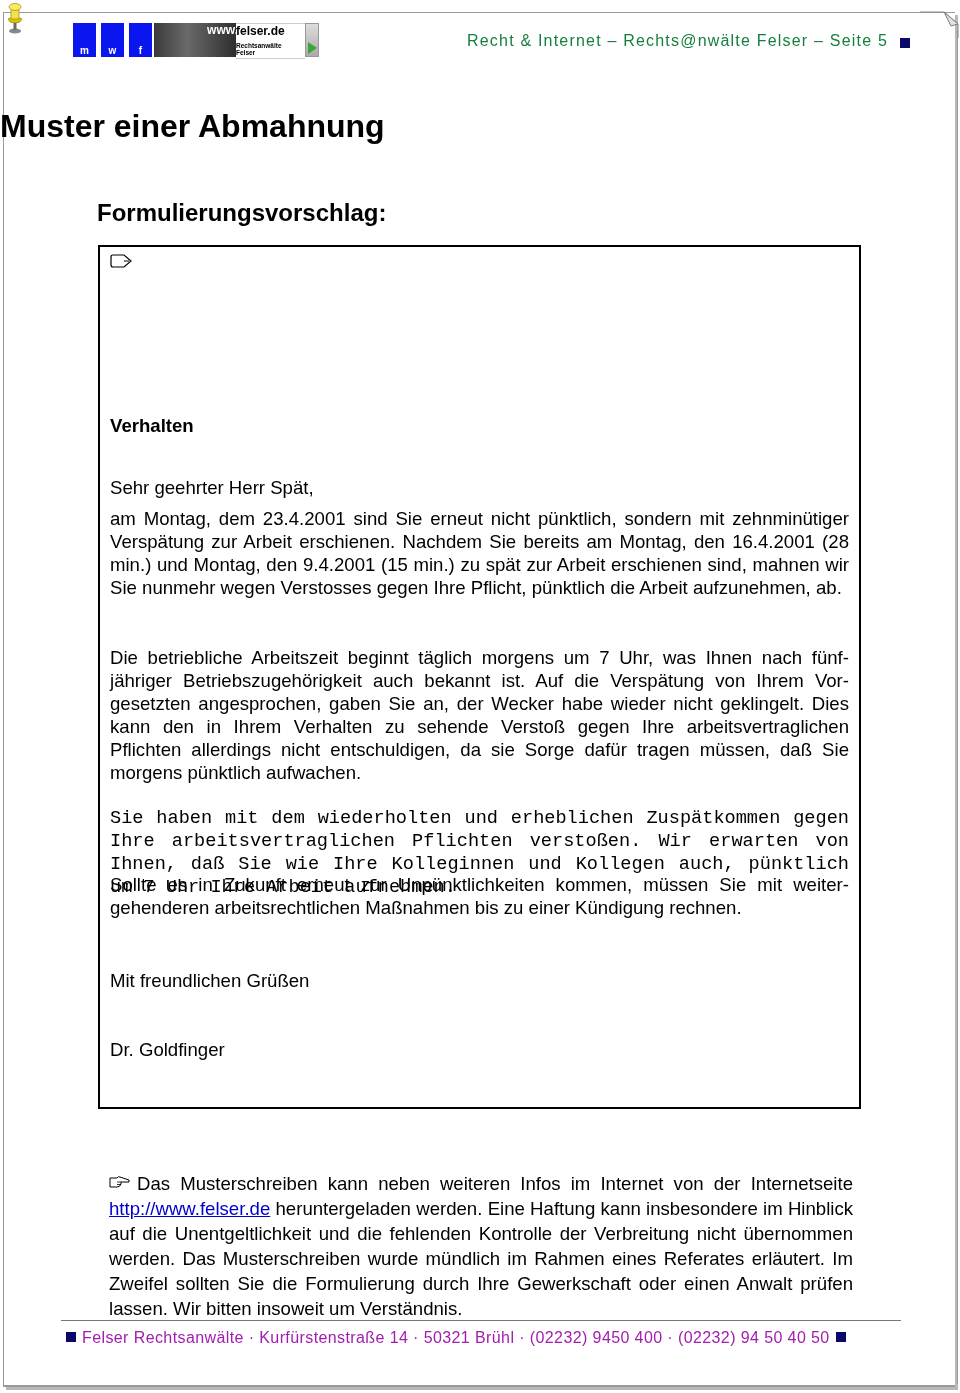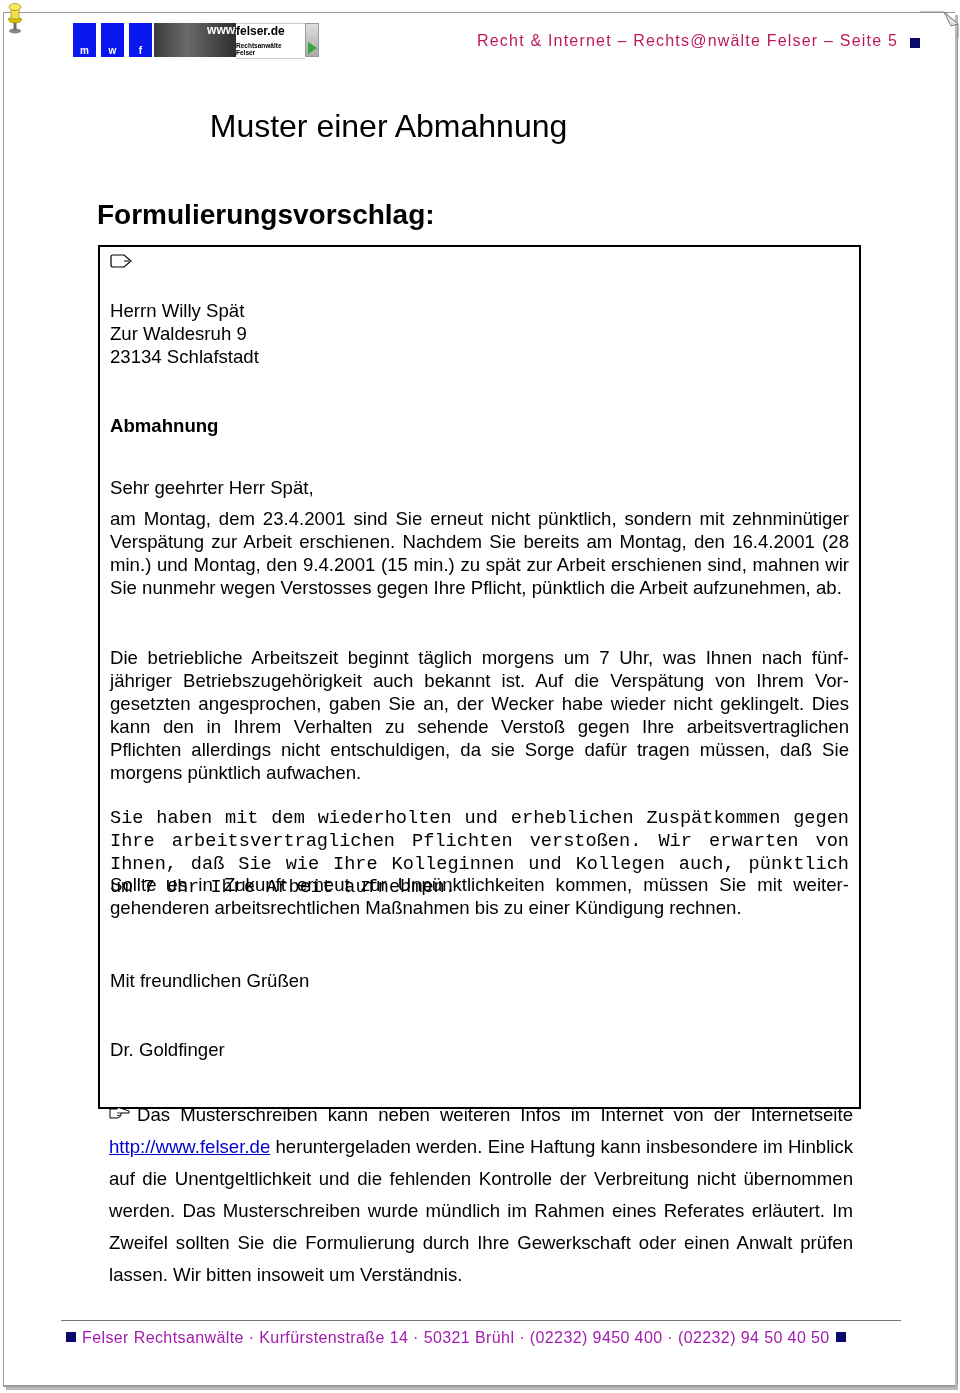--- a/index.html
+++ b/index.html
@@ -17,35 +17,35 @@
   .logo .blk { width: 23px; height: 34px; background: #0a16f0; color: #fff; font-size: 10px; font-weight: bold;
                display: flex; align-items: flex-end; justify-content: center; padding-bottom: 1px; box-sizing: border-box; margin-right: 5px; }
   .logo .photo { width: 82px; height: 34px; background: linear-gradient(90deg,#3a3a3a,#6a6a6a 40%,#4c4c4c 70%,#2e2e2e); position: relative; margin-left: -3px; }
   .logo .photo .www { position: absolute; right: -2px; top: 0; color: #fff; font-weight: bold; font-size: 12px; }
   .logo .white { width: 69px; height: 34px; background: #fff; border-top: 1px solid #ccc; border-bottom: 1px solid #ccc; position: relative; }
   .logo .white .dom { position: absolute; left: 0; top: 0; font-weight: bold; font-size: 12px; color: #000; }
   .logo .white .ra { position: absolute; right: 3px; top: 18px; font-weight: bold; font-size: 6.5px; color: #000; }
   .logo .side { width: 14px; height: 34px; background: linear-gradient(#ddd,#aaa); border: 1px solid #999; box-sizing: border-box; position: relative; }
   .logo .side .arr { position: absolute; bottom: 2px; left: 2px; width: 0; height: 0; border-top: 6px solid transparent; border-bottom: 6px solid transparent; border-left: 9px solid #3aa53a; }
 
-  .hdr { position: absolute; right: 62px; top: 32px; font-size: 16px; color: #be185d; letter-spacing: 1.2px; white-space: nowrap; }
+  .hdr { position: absolute; right: 72px; top: 32px; font-size: 16px; color: #15803d; letter-spacing: 1.2px; white-space: nowrap; }
   .sq { display: inline-block; width: 10px; height: 10px; background: #0a0a6a; vertical-align: middle; }
   .hdr .sq { position: absolute; right: -22px; top: 6px; }
 
-  .title { position: absolute; left: 0; width: 777px; top: 108px; text-align: center; font-size: 32px; font-weight: normal; padding-left: 0px; }
+  .title { position: absolute; left: 0; width: 777px; top: 108px; text-align: left; font-size: 32px; font-weight: bold; padding-left: 0px; }
   .title span { margin-left: 0px; }
-  .subhead { position: absolute; left: 97px; top: 199px; font-size: 28px; font-weight: bold; }
+  .subhead { position: absolute; left: 97px; top: 199px; font-size: 24px; font-weight: bold; }
 
   .box { position: absolute; left: 98px; top: 245px; width: 763px; height: 864px; border: 2px solid #000; border-top-width: 2px; box-sizing: border-box; }
   .pointer { position: absolute; left: 10px; top: 7px; width: 22px; height: 14px; }
   .block { position: absolute; left: 10px; right: 10px; font-size: 18.6px; line-height: 23px; text-align: justify; }
   .block p { margin: 0; }
   .bold { font-weight: bold; }
 
-  .note { position: absolute; left: 109px; top: 1099px; width: 744px; font-size: 18.6px; line-height: 32px; text-align: justify; }
+  .note { position: absolute; left: 109px; top: 1171px; width: 744px; font-size: 18.6px; line-height: 25px; text-align: justify; }
   .note a { color: #0000cc; text-decoration: underline; }
   .hand { display: inline-block; width: 22px; height: 12px; vertical-align: 2px; margin-right: 6px; }
 
   .footer-rule { position: absolute; left: 61px; top: 1320px; width: 840px; height: 1px; background: #777; }
   .footer { position: absolute; left: 66px; top: 1329px; font-size: 16px; color: #a21caf; white-space: nowrap; letter-spacing: 0.4px; }
   .footer .sq { margin-right: 6px; vertical-align: 1px; }
   .footer .sq.end { margin-left: 6px; margin-right: 0; }
 </style>
 </head>
 <body>
@@ -90,27 +90,22 @@
 
 <div class="title"><span>Muster einer Abmahnung</span></div>
 <div class="subhead">Formulierungsvorschlag:</div>
 
 <div class="box">
   <svg class="pointer" viewBox="0 0 22 14">
     <path d="M1 3 Q1 1 3 1 L14 1 L21 7 L14 13 L3 13 Q1 13 1 11 Z" fill="none" stroke="#000" stroke-width="1.2"></path>
     <line x1="14" y1="7" x2="19" y2="7" stroke="#000" stroke-width="1"></line>
   </svg>
 
-  <div class="block" style="top:52px;">
-    <p>Herrn Willy Spät</p>
-    <p>Zur Waldesruh 9</p>
-    <p>23134 Schlafstadt</p>
-  </div>
 
-  <div class="block bold" style="top:167px;">Abmahnung</div>
+  <div class="block bold" style="top:167px;">Verhalten</div>
   <div class="block" style="top:229px;">Sehr geehrter Herr Spät,</div>
 
   <div class="block" style="top:260px;">am Montag, dem 23.4.2001 sind Sie erneut nicht pünktlich, sondern mit zehnminü­tiger Verspätung zur Arbeit erschienen. Nachdem Sie bereits am Montag, den 16.4.2001 (28 min.) und Montag, den 9.4.2001 (15 min.) zu spät zur Arbeit erschie­nen sind, mahnen wir Sie nunmehr wegen Verstosses gegen Ihre Pflicht, pünktlich die Arbeit aufzunehmen, ab.</div>
   <div class="block" style="top:399px;">Die betriebliche Arbeitszeit beginnt täglich morgens um 7 Uhr, was Ihnen nach fünf­jähriger Betriebszugehörigkeit auch bekannt ist. Auf die Verspätung von Ihrem Vor­gesetzten angesprochen, gaben Sie an, der Wecker habe wieder nicht geklingelt. Dies kann den in Ihrem Verhalten zu sehende Verstoß gegen Ihre arbeitsvertragli­chen Pflichten allerdings nicht entschuldigen, da sie Sorge dafür tragen müssen, daß Sie morgens pünktlich aufwachen.</div>
   <div class="block" style="top:560px;font-family:Liberation Mono, monospace;">Sie haben mit dem wiederholten und erheblichen Zuspätkommen gegen Ihre ar­beitsvertraglichen Pflichten verstoßen. Wir erwarten von Ihnen, daß Sie wie Ihre Kolleginnen und Kollegen auch, pünktlich um 7 Uhr Ihre Arbeit aufnehmen.</div>
   <div class="block" style="top:626px;">Sollte es in Zukunft erneut zur Unpünktlichkeiten kommen, müssen Sie mit weiter­gehenderen arbeitsrechtlichen Maßnahmen bis zu einer Kündigung rechnen.</div>
 
   <div class="block" style="top:722px;">Mit freundlichen Grüßen</div>
   <div class="block" style="top:791px;">Dr. Goldfinger</div>
 </div>

